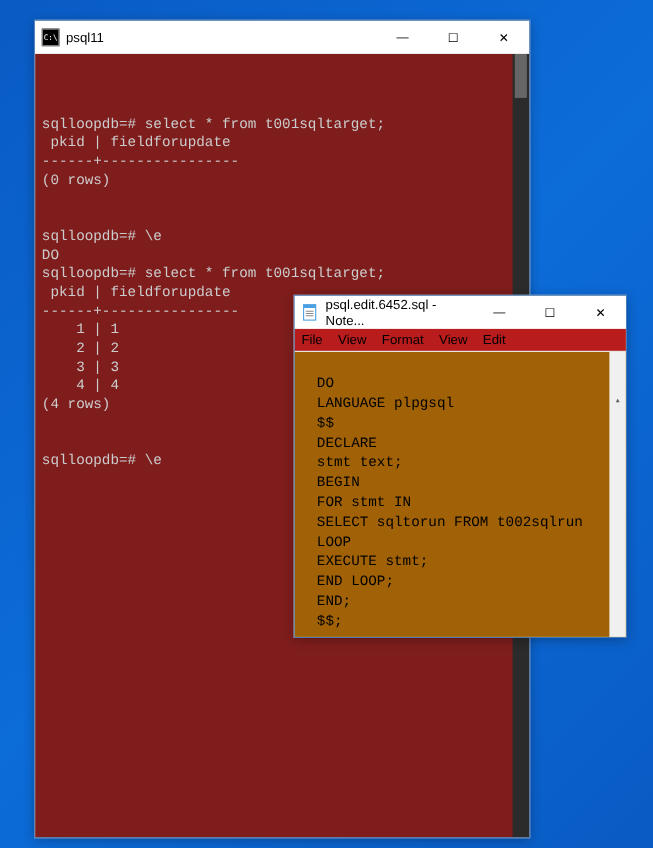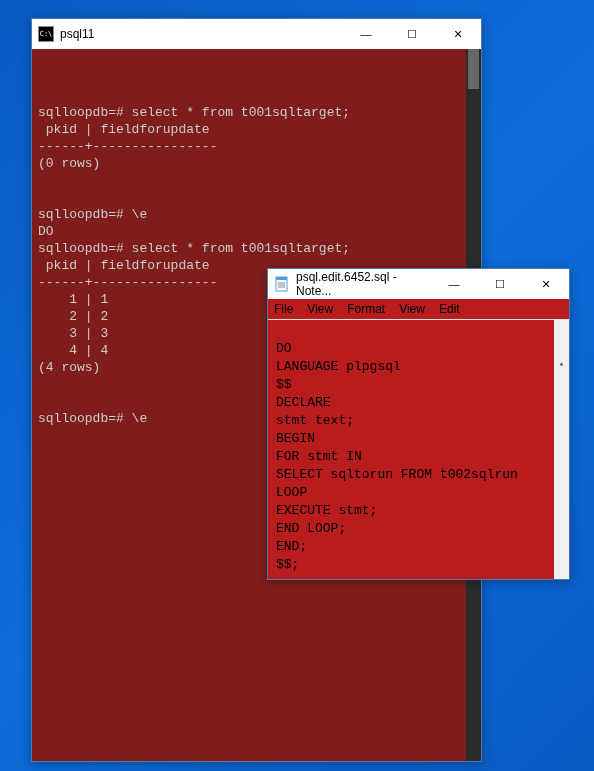--- a/index.html
+++ b/index.html
@@ -55,24 +55,24 @@
   
   #notepad { left: 267px; top: 268px; width: 303px; height: 312px; }
   #notepad .menubar {
     height: 20px; display: flex; gap: 14px; padding: 0 6px;
     font-size: 12px; color: #000; align-items: center;
     background: #b91c1c;
   }
   #notepad .body {
     position: relative;
     width: 100%; height: calc(100% - 30px - 20px);
-    background: #b91c1c;
+    background: #a16207;
     font-family: Consolas, "Courier New", monospace;
     font-size: 13px; line-height: 18px;
-    color: #000; padding: 2px 8px;
+    color: #000; padding: 2px 20px;
     white-space: pre; overflow: hidden;
     border-top: 1px solid #e5e5e5;
   }
   #notepad .scrolltrack {
     position: absolute; right: 0; top: 0; width: 15px; height: 100%;
     background: #f0f0f0;
   }
   #notepad .scrollarrow {
     width: 15px; height: 15px; display:flex; align-items:center; justify-content:center;
     color:#606060; font-size:9px;

